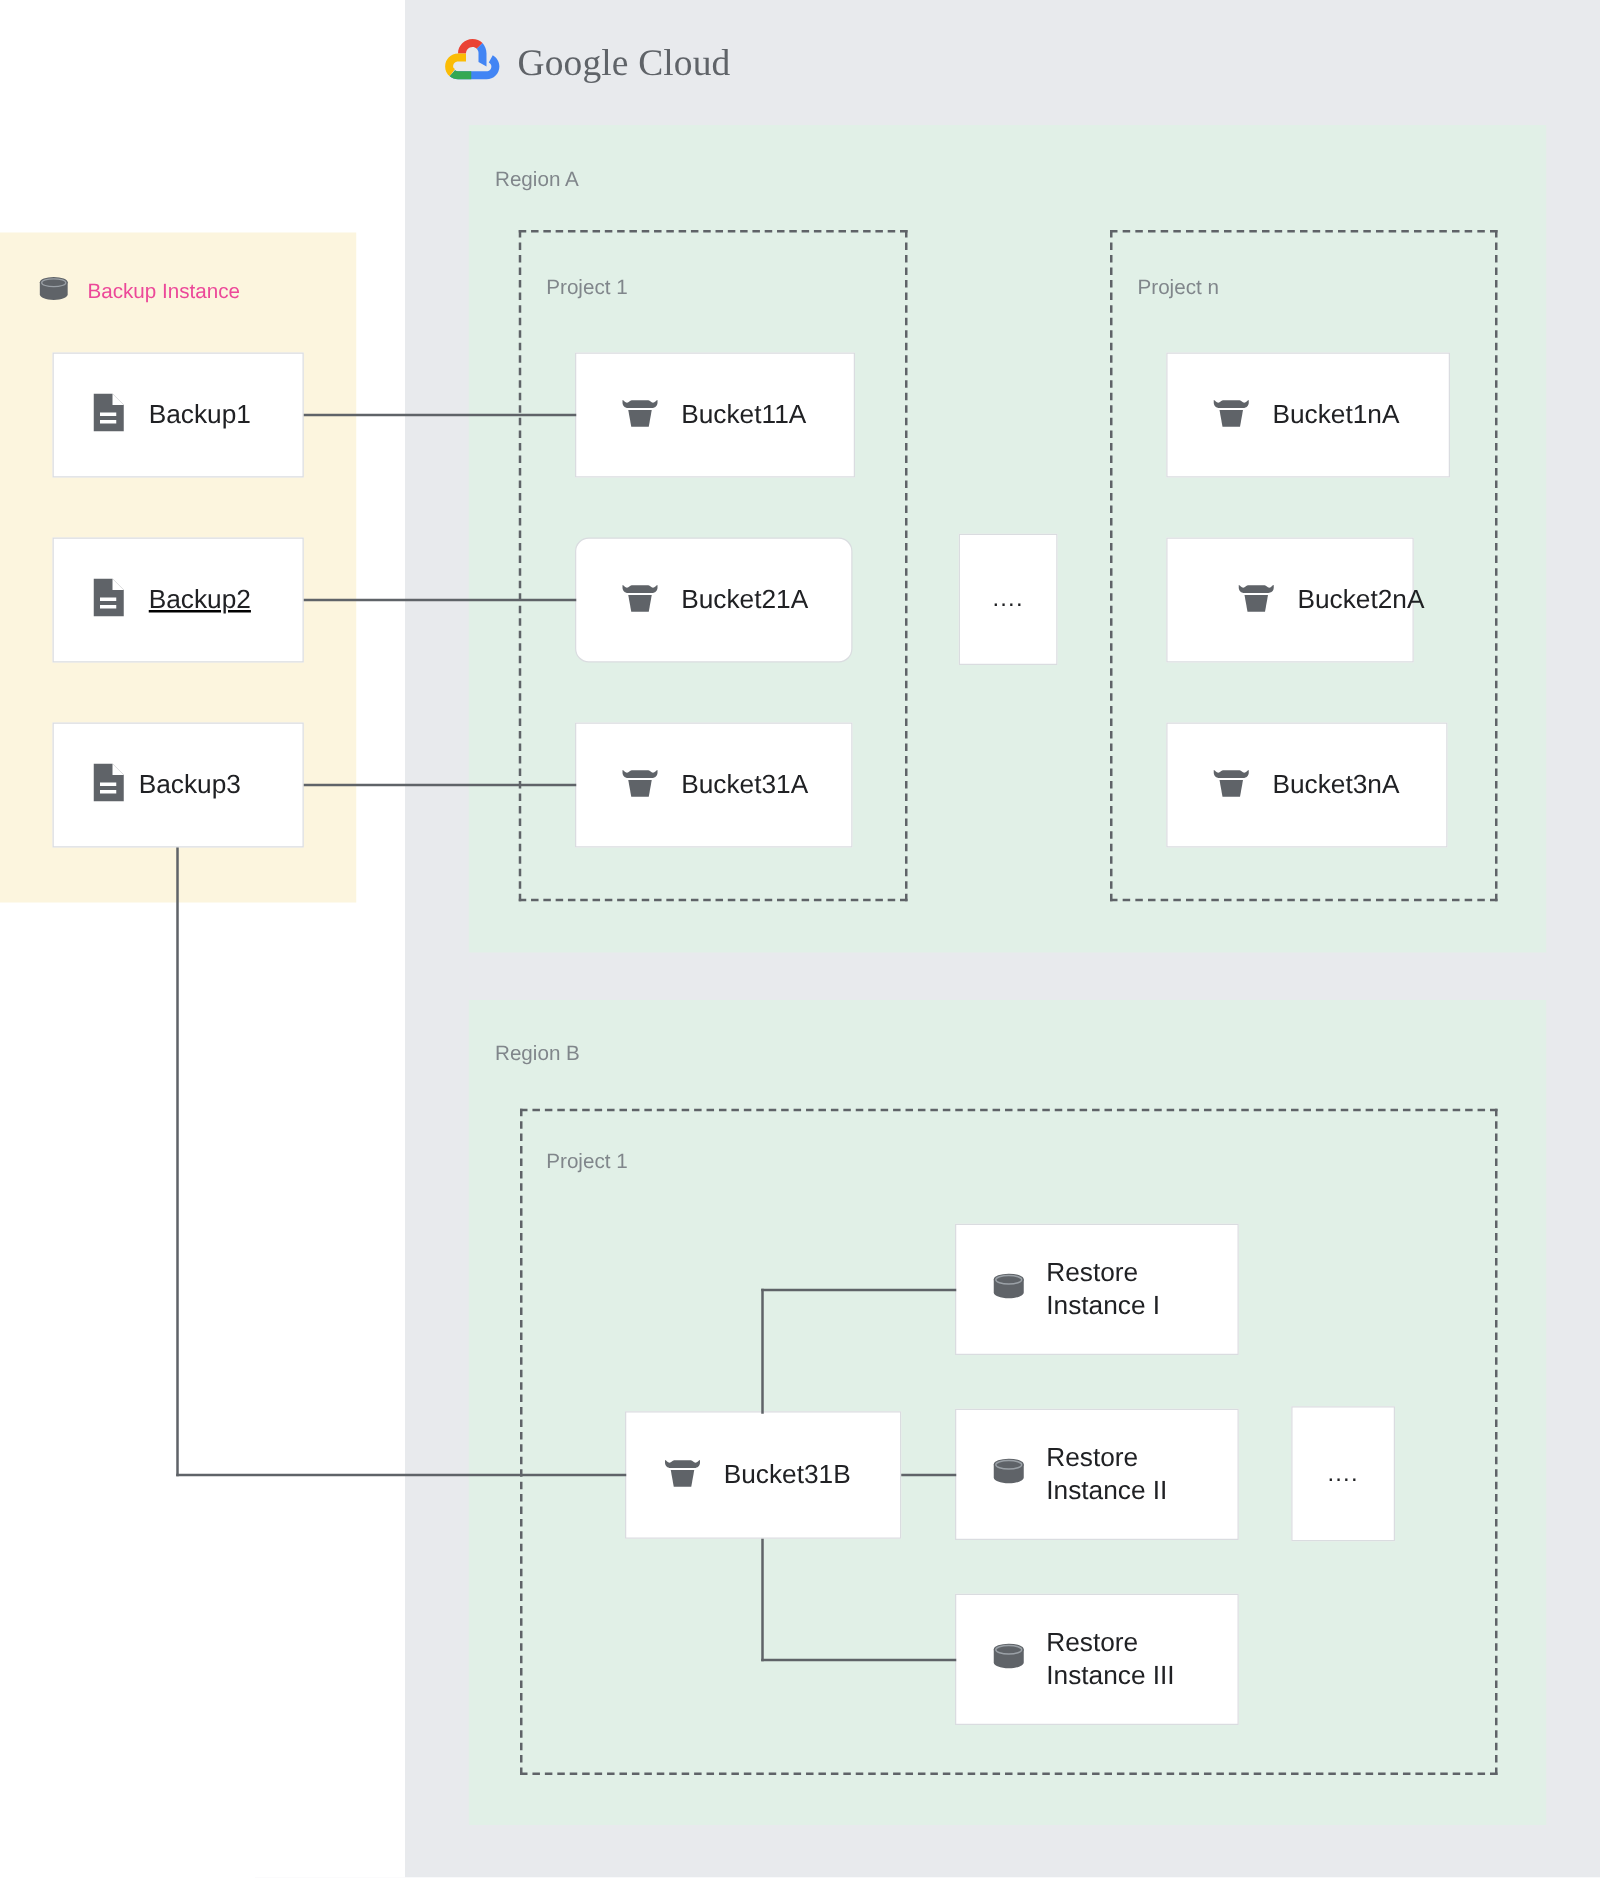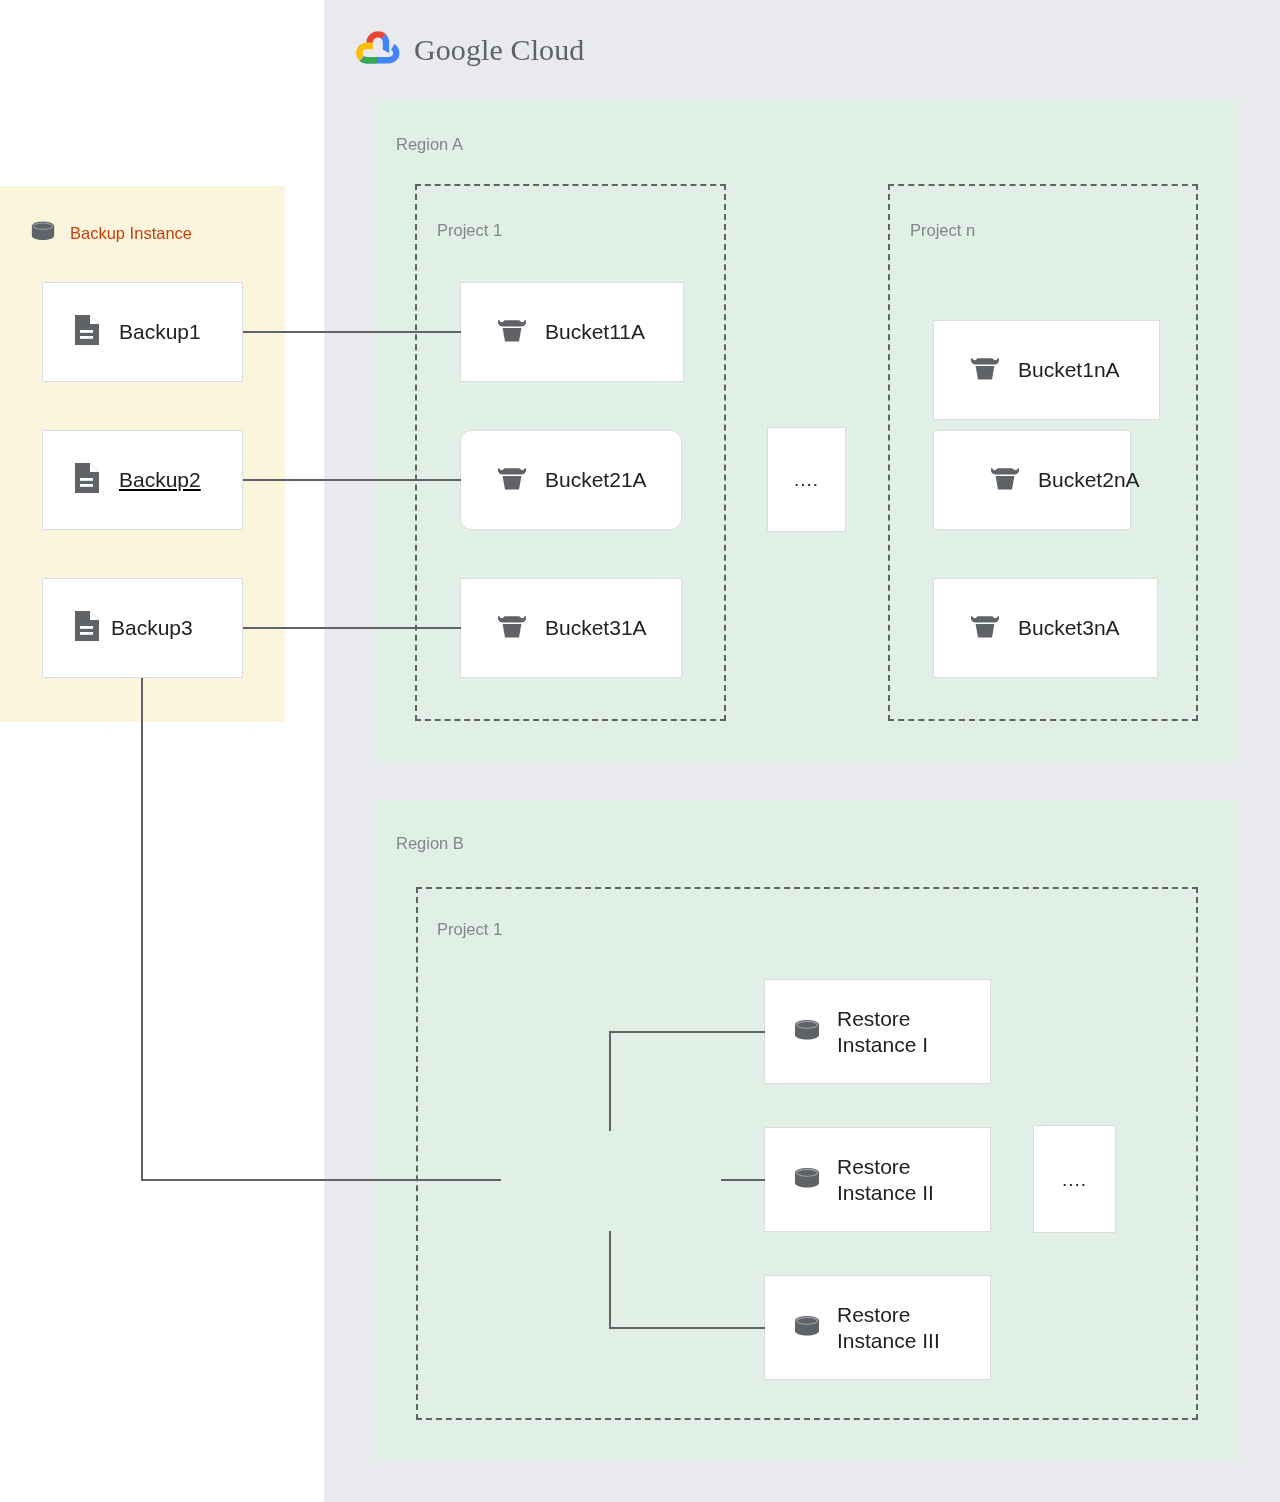--- a/index.html
+++ b/index.html
@@ -77,21 +77,21 @@
   .backup-zone-header {
     position: absolute;
     left: 28px;
     top: 218px;
     display: flex;
     align-items: center;
     gap: 12px;
   }
   .backup-zone-title {
     font-size: 16.5px;
-    color: #c2410c;
+    color: #ec4899;
     white-space: nowrap;
   }
 
   
   .card {
     position: absolute;
     background: #ffffff;
     border: 1px solid #dadce0;
     box-sizing: border-box;
     display: flex;
@@ -192,21 +192,21 @@
         </svg>
       </span>
       <span class="card-label">Bucket31A</span>
     </div>
   </div>
 
   <div class="card dots" style="left:767px; top:427px; width:79px; height:105px;">
     <span class="dots-label">....</span>
   </div>
 
-  <div class="card" style="left:933px; top:282px; width:227px; height:100px;margin-top:38px;">
+  <div class="card" style="left:933px; top:282px; width:227px; height:100px;">
     <div class="card-inner">
       <span class="icon">
         <svg width="34" height="34" viewBox="0 0 34 34">
           <path d="M3 7 C4.2 7 5 9.2 6.6 9.2 C8.2 9.2 8.8 7.2 10.3 7.2 L23.7 7.2 C25.2 7.2 25.8 9.2 27.4 9.2 C29 9.2 29.8 7 31 7 L31 9.2 C31 11.6 29 13.4 26.6 13.4 L7.4 13.4 C5 13.4 3 11.6 3 9.2 Z" fill="#5f6368"></path>
           <path d="M7.6 15 L26.4 15 L24 28.4 L10 28.4 Z" fill="#5f6368"></path>
         </svg>
       </span>
       <span class="card-label">Bucket1nA</span>
     </div>
   </div>
@@ -234,20 +234,31 @@
       <span class="card-label">Bucket3nA</span>
     </div>
   </div>
 
   <div class="region" style="left:375px; top:800px; width:862px; height:660px;"></div>
   <div class="region-label" style="left:396px; top:834px;">Region B</div>
 
   <div class="project" style="left:416px; top:887px; width:782px; height:533px;"></div>
   <div class="project-label" style="left:437px; top:920px;">Project 1</div>
 
+  <div class="card" style="left:500px; top:1129px; width:221px; height:102px;">
+    <div class="card-inner" style="padding-left:28px;">
+      <span class="icon">
+        <svg width="34" height="34" viewBox="0 0 34 34">
+          <path d="M3 7 C4.2 7 5 9.2 6.6 9.2 C8.2 9.2 8.8 7.2 10.3 7.2 L23.7 7.2 C25.2 7.2 25.8 9.2 27.4 9.2 C29 9.2 29.8 7 31 7 L31 9.2 C31 11.6 29 13.4 26.6 13.4 L7.4 13.4 C5 13.4 3 11.6 3 9.2 Z" fill="#5f6368"></path>
+          <path d="M7.6 15 L26.4 15 L24 28.4 L10 28.4 Z" fill="#5f6368"></path>
+        </svg>
+      </span>
+      <span class="card-label">Bucket31B</span>
+    </div>
+  </div>
 
   <div class="card" style="left:764px; top:979px; width:227px; height:105px;">
     <div class="card-inner" style="padding-left:26px; gap:14px;">
       <span class="icon">
         <svg width="32" height="28" viewBox="0 0 32 28">
           <ellipse cx="16" cy="8.5" rx="12" ry="4.6" fill="#5f6368"></ellipse>
           <path d="M4 8.5 L4 19 C4 21.6 9.4 23.6 16 23.6 C22.6 23.6 28 21.6 28 19 L28 8.5 Z" fill="#5f6368"></path>
           <ellipse cx="16" cy="8.8" rx="10.4" ry="3.4" fill="none" stroke="#9aa0a6" stroke-width="1.1"></ellipse>
         </svg>
       </span>

